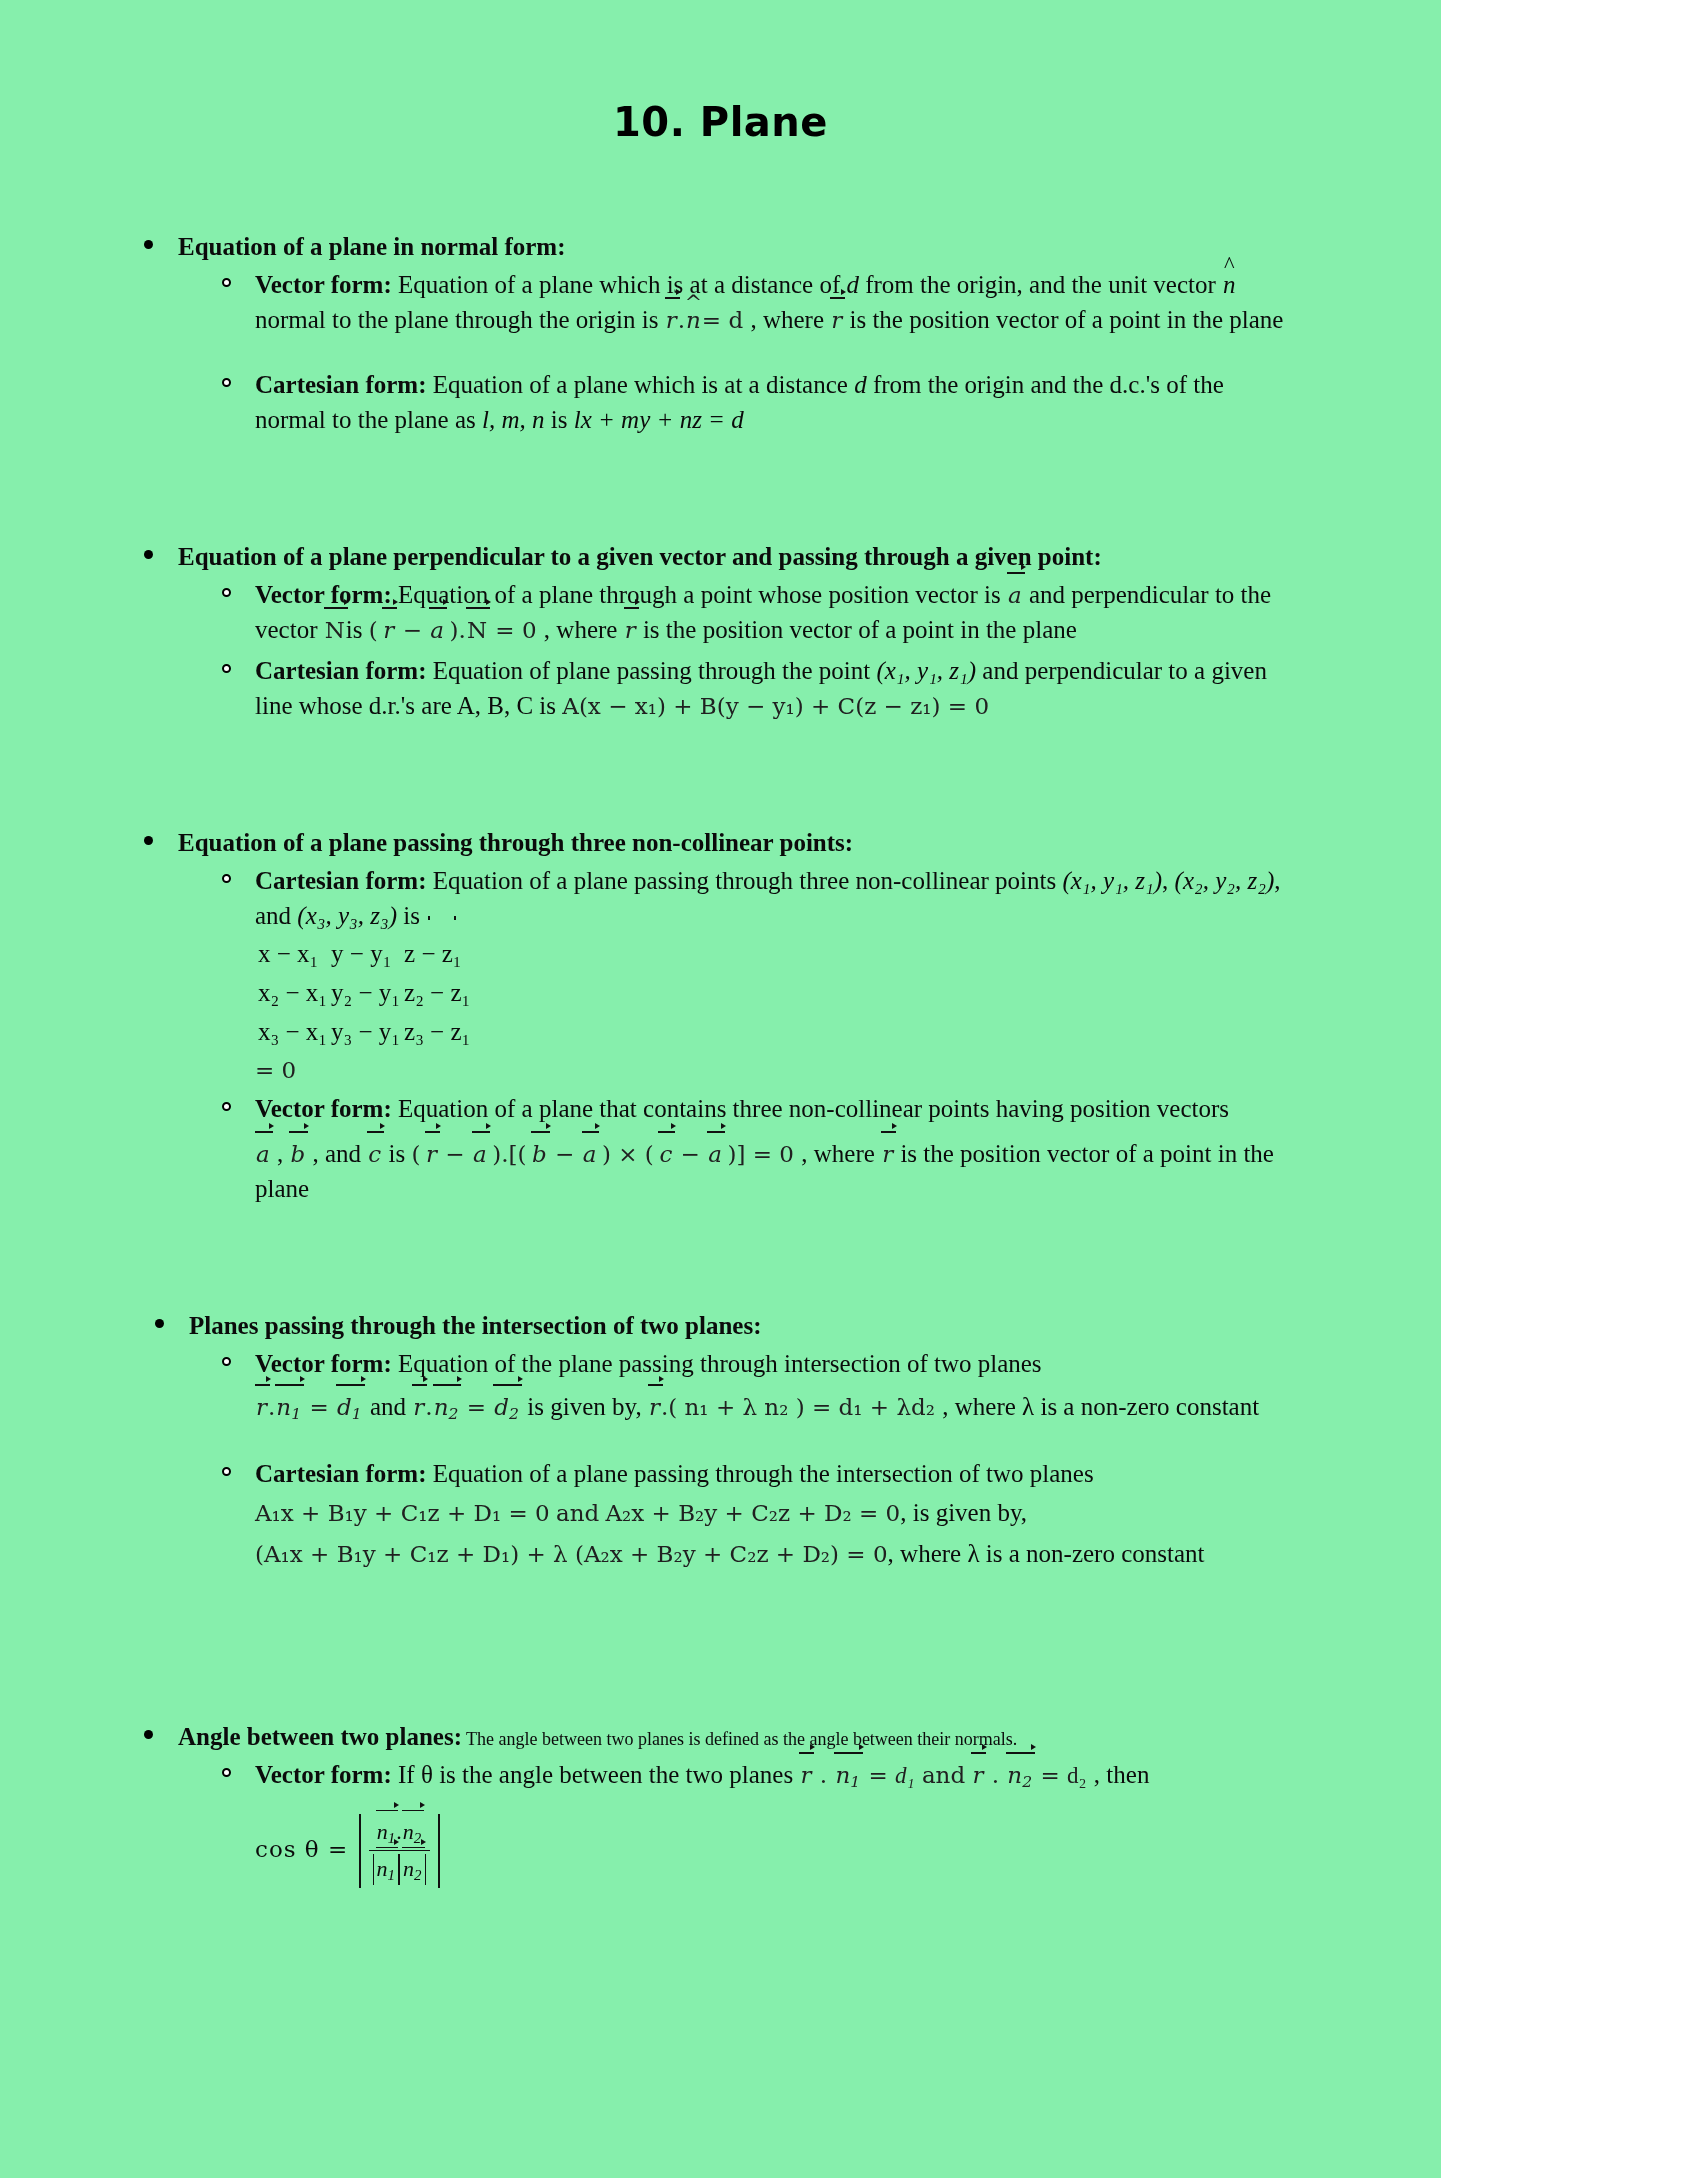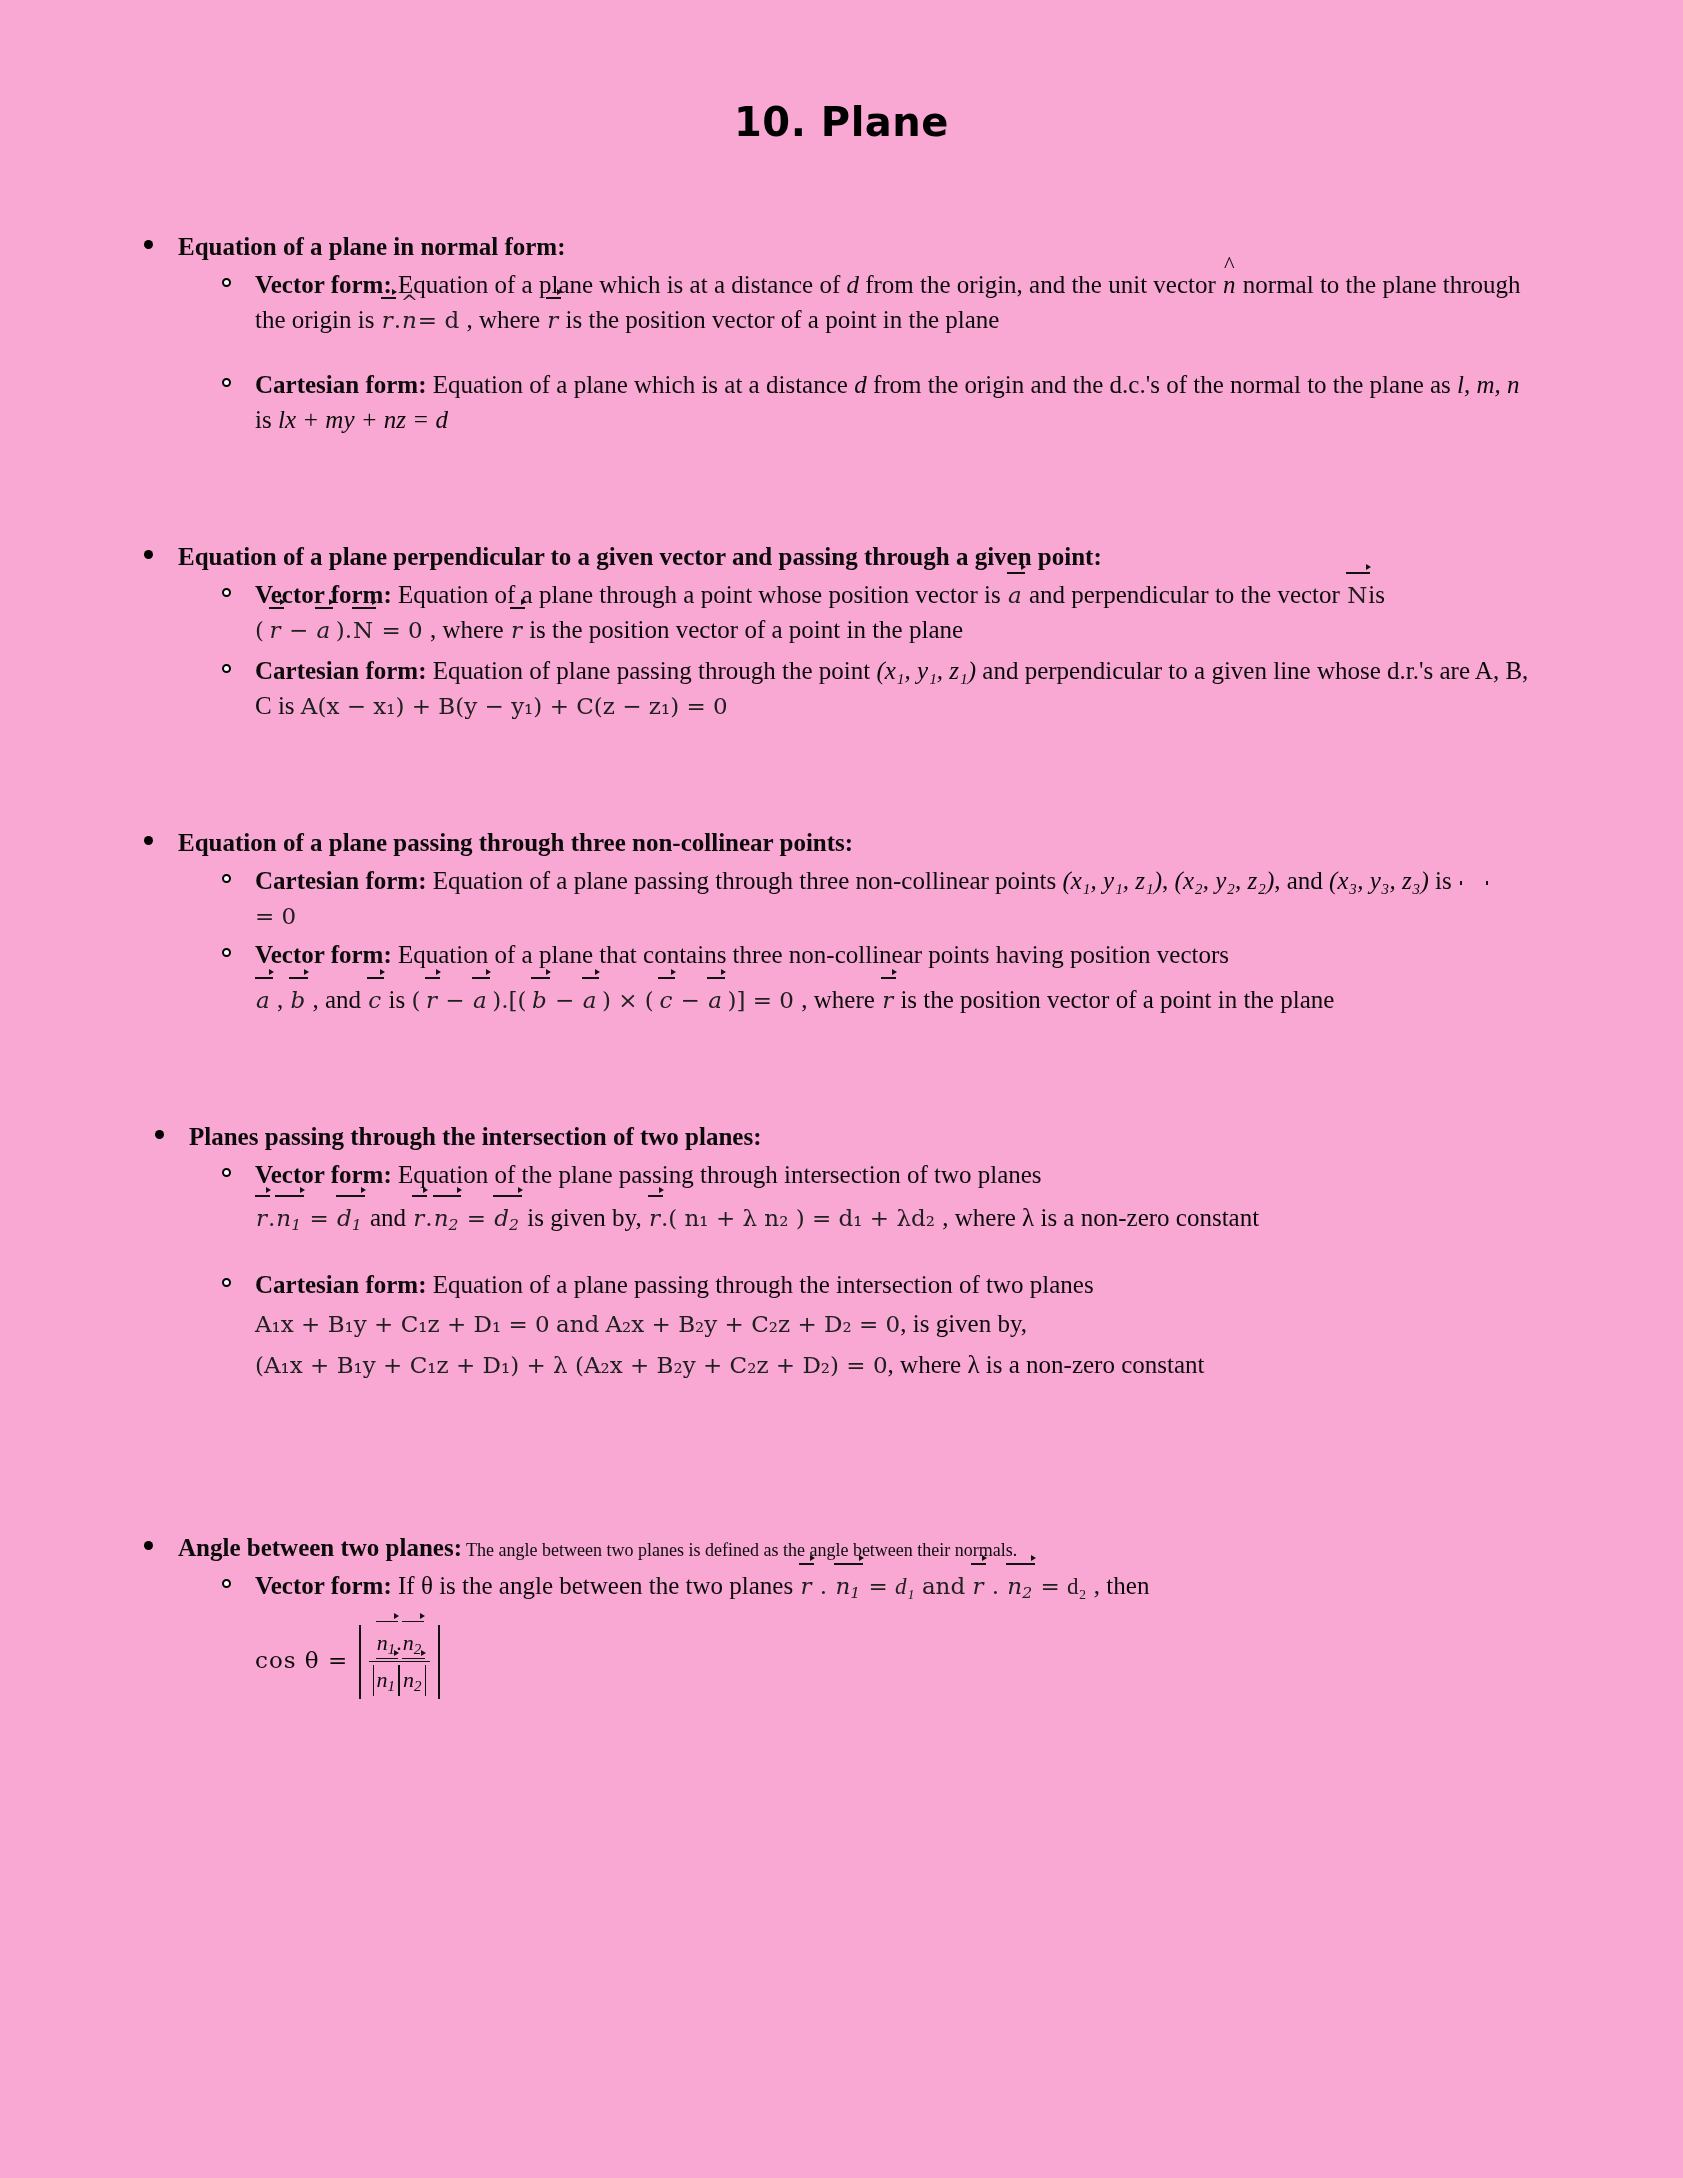--- a/index.html
+++ b/index.html
@@ -5,22 +5,22 @@
   html,body{margin:0;padding:0;background:#fff;}
   body{
     width:1683px;height:2178px;
     font-family:"Liberation Serif","DejaVu Serif",serif;
     color:#0b0b0b;
     position:relative;
     overflow:hidden;
   }
   .page{
     position:absolute;
-    left:0;top:0;width:1683px;height:2178px;
-    background:#f9a8d4;
+    left:0;top:0;width:1441px;height:2178px;
+    background:#86efac;
     padding:0;
   }
   .title{
     font-family:"DejaVu Sans","Liberation Sans",sans-serif;
     font-weight:bold;
     font-size:40px;
     text-align:center;
     margin-top:99px;
     letter-spacing:0.5px;
     color:#000;
@@ -257,21 +257,39 @@
         <div class="sub">
           <span class="bullet-ring"></span>
           <p>
             <b class="lbl">Cartesian form:</b>
             <span>Equation of a plane passing through three non-collinear points</span>
             <span class="m">(x₁, y₁, z₁)</span>,
             <span class="m">(x₂, y₂, z₂)</span><span>, and</span>
             <span class="m">(x₃, y₃, z₃)</span>
             <span>is</span>
             <span class="det">
-              </span></p>
+              </span></p><table>
+                <tbody>
+                <tr>
+                  <td>x − x₁</td>
+                  <td>y − y₁</td>
+                  <td>z − z₁</td>
+                </tr>
+                <tr>
+                  <td>x₂ − x₁</td>
+                  <td>y₂ − y₁</td>
+                  <td>z₂ − z₁</td>
+                </tr>
+                <tr>
+                  <td>x₃ − x₁</td>
+                  <td>y₃ − y₁</td>
+                  <td>z₃ − z₁</td>
+                </tr>
+              </tbody>
+            </table>
             <span class="eq">= 0</span>
           <p></p>
         </div>
 
         <div class="sub" style="margin-top:4px;">
           <span class="bullet-ring"></span>
           <p>
             <b class="lbl">Vector form:</b>
             <span>Equation of a plane that contains three non-collinear points having position vectors</span>
           </p>

